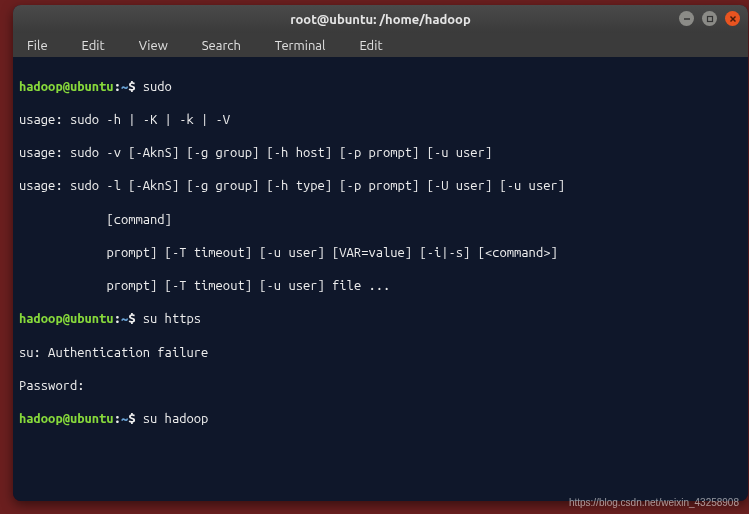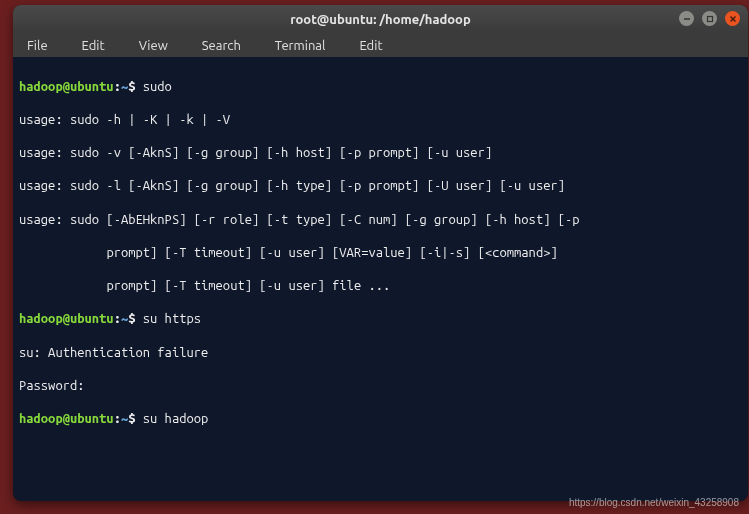--- a/index.html
+++ b/index.html
@@ -130,21 +130,21 @@
     <span class="menu-item">Search</span>
     <span class="menu-item">Terminal</span>
     <span class="menu-item">Edit</span>
   </div>
 
   <div class="terminal">
 <div class="line"><span class="user">hadoop@ubuntu</span><span class="colon">:</span><span class="path">~</span><span class="colon">$</span><span> sudo</span></div>
 <div class="line">usage: sudo -h | -K | -k | -V</div>
 <div class="line">usage: sudo -v [-AknS] [-g group] [-h host] [-p prompt] [-u user]</div>
 <div class="line">usage: sudo -l [-AknS] [-g group] [-h type] [-p prompt] [-U user] [-u user]</div>
-<div class="line">usage: sudo [-AbEHknPS] [-r role] [-t type] [-C num] [-g group] [-h host] [-p</div>
+<div class="line">            [command]</div>
 <div class="line">            prompt] [-T timeout] [-u user] [VAR=value] [-i|-s] [&lt;command&gt;]</div>
 <div class="line">            prompt] [-T timeout] [-u user] file ...</div>
 <div class="line"><span class="user">hadoop@ubuntu</span><span class="colon">:</span><span class="path">~</span><span class="colon">$</span><span> su https</span></div>
 <div class="line">su: Authentication failure</div>
 <div class="line">Password:</div>
 <div class="line"><span class="user">hadoop@ubuntu</span><span class="colon">:</span><span class="path">~</span><span class="colon">$</span><span> su hadoop</span></div>
 
 
 
 

